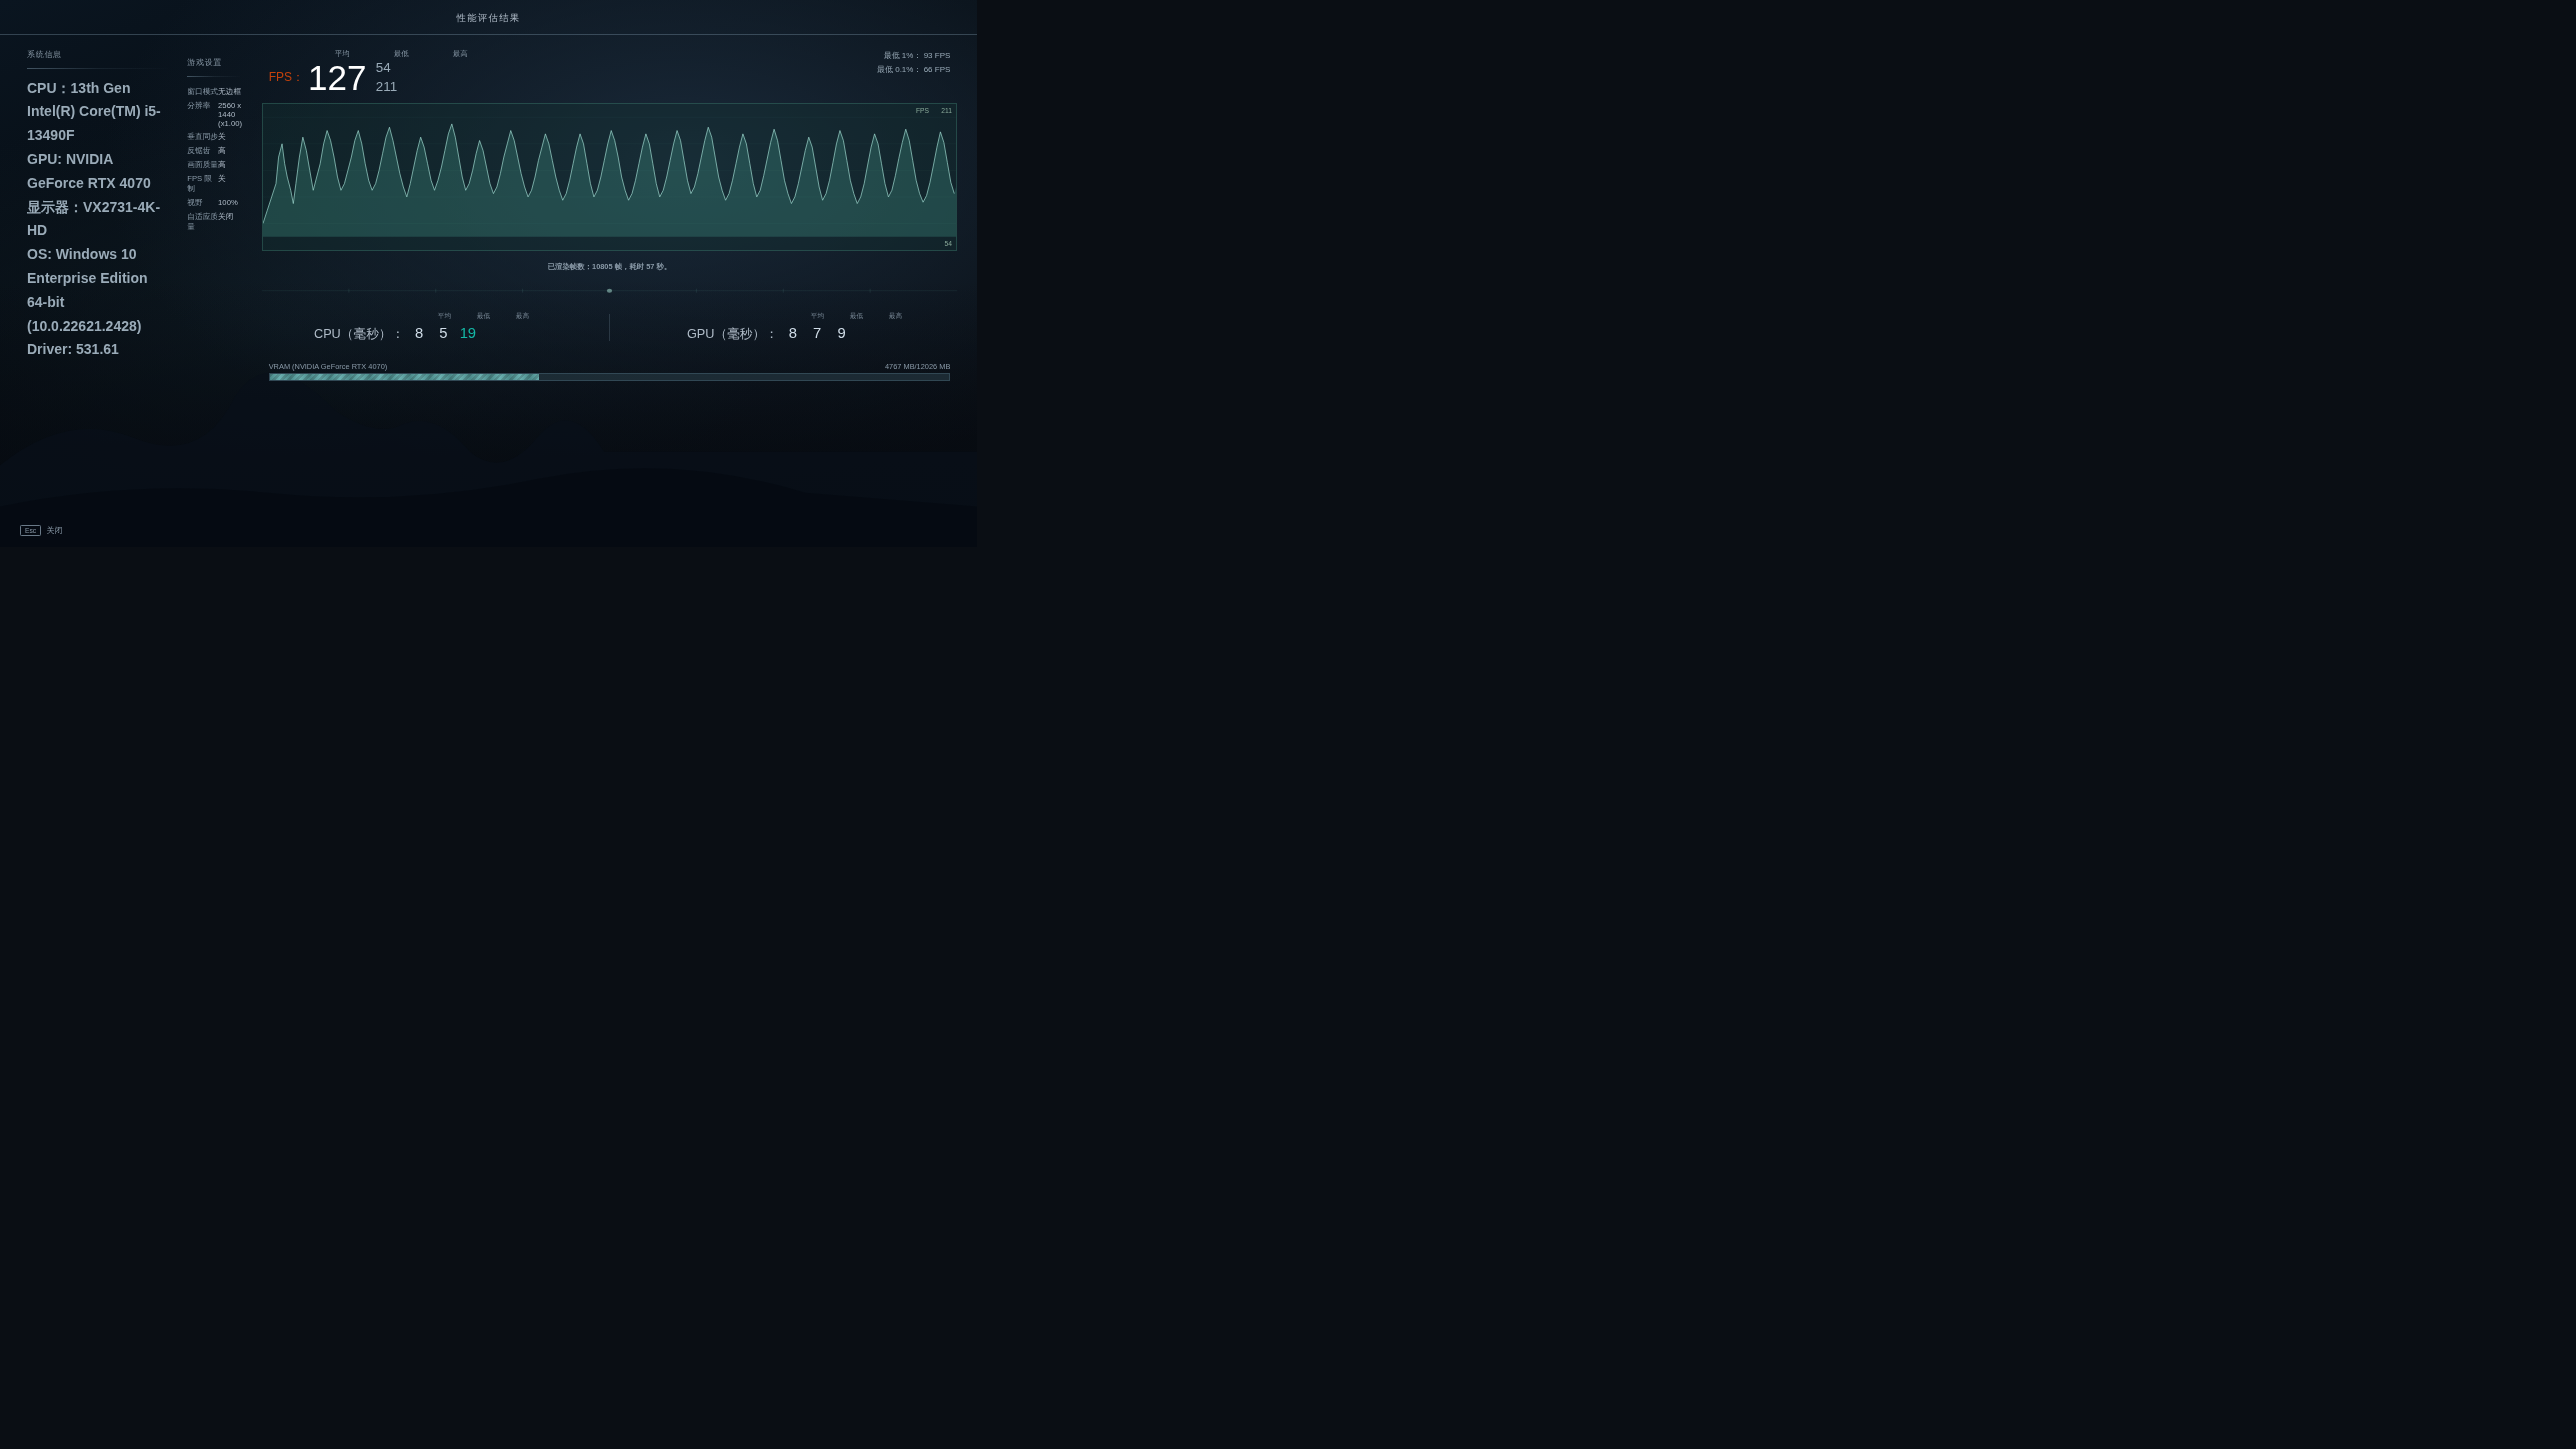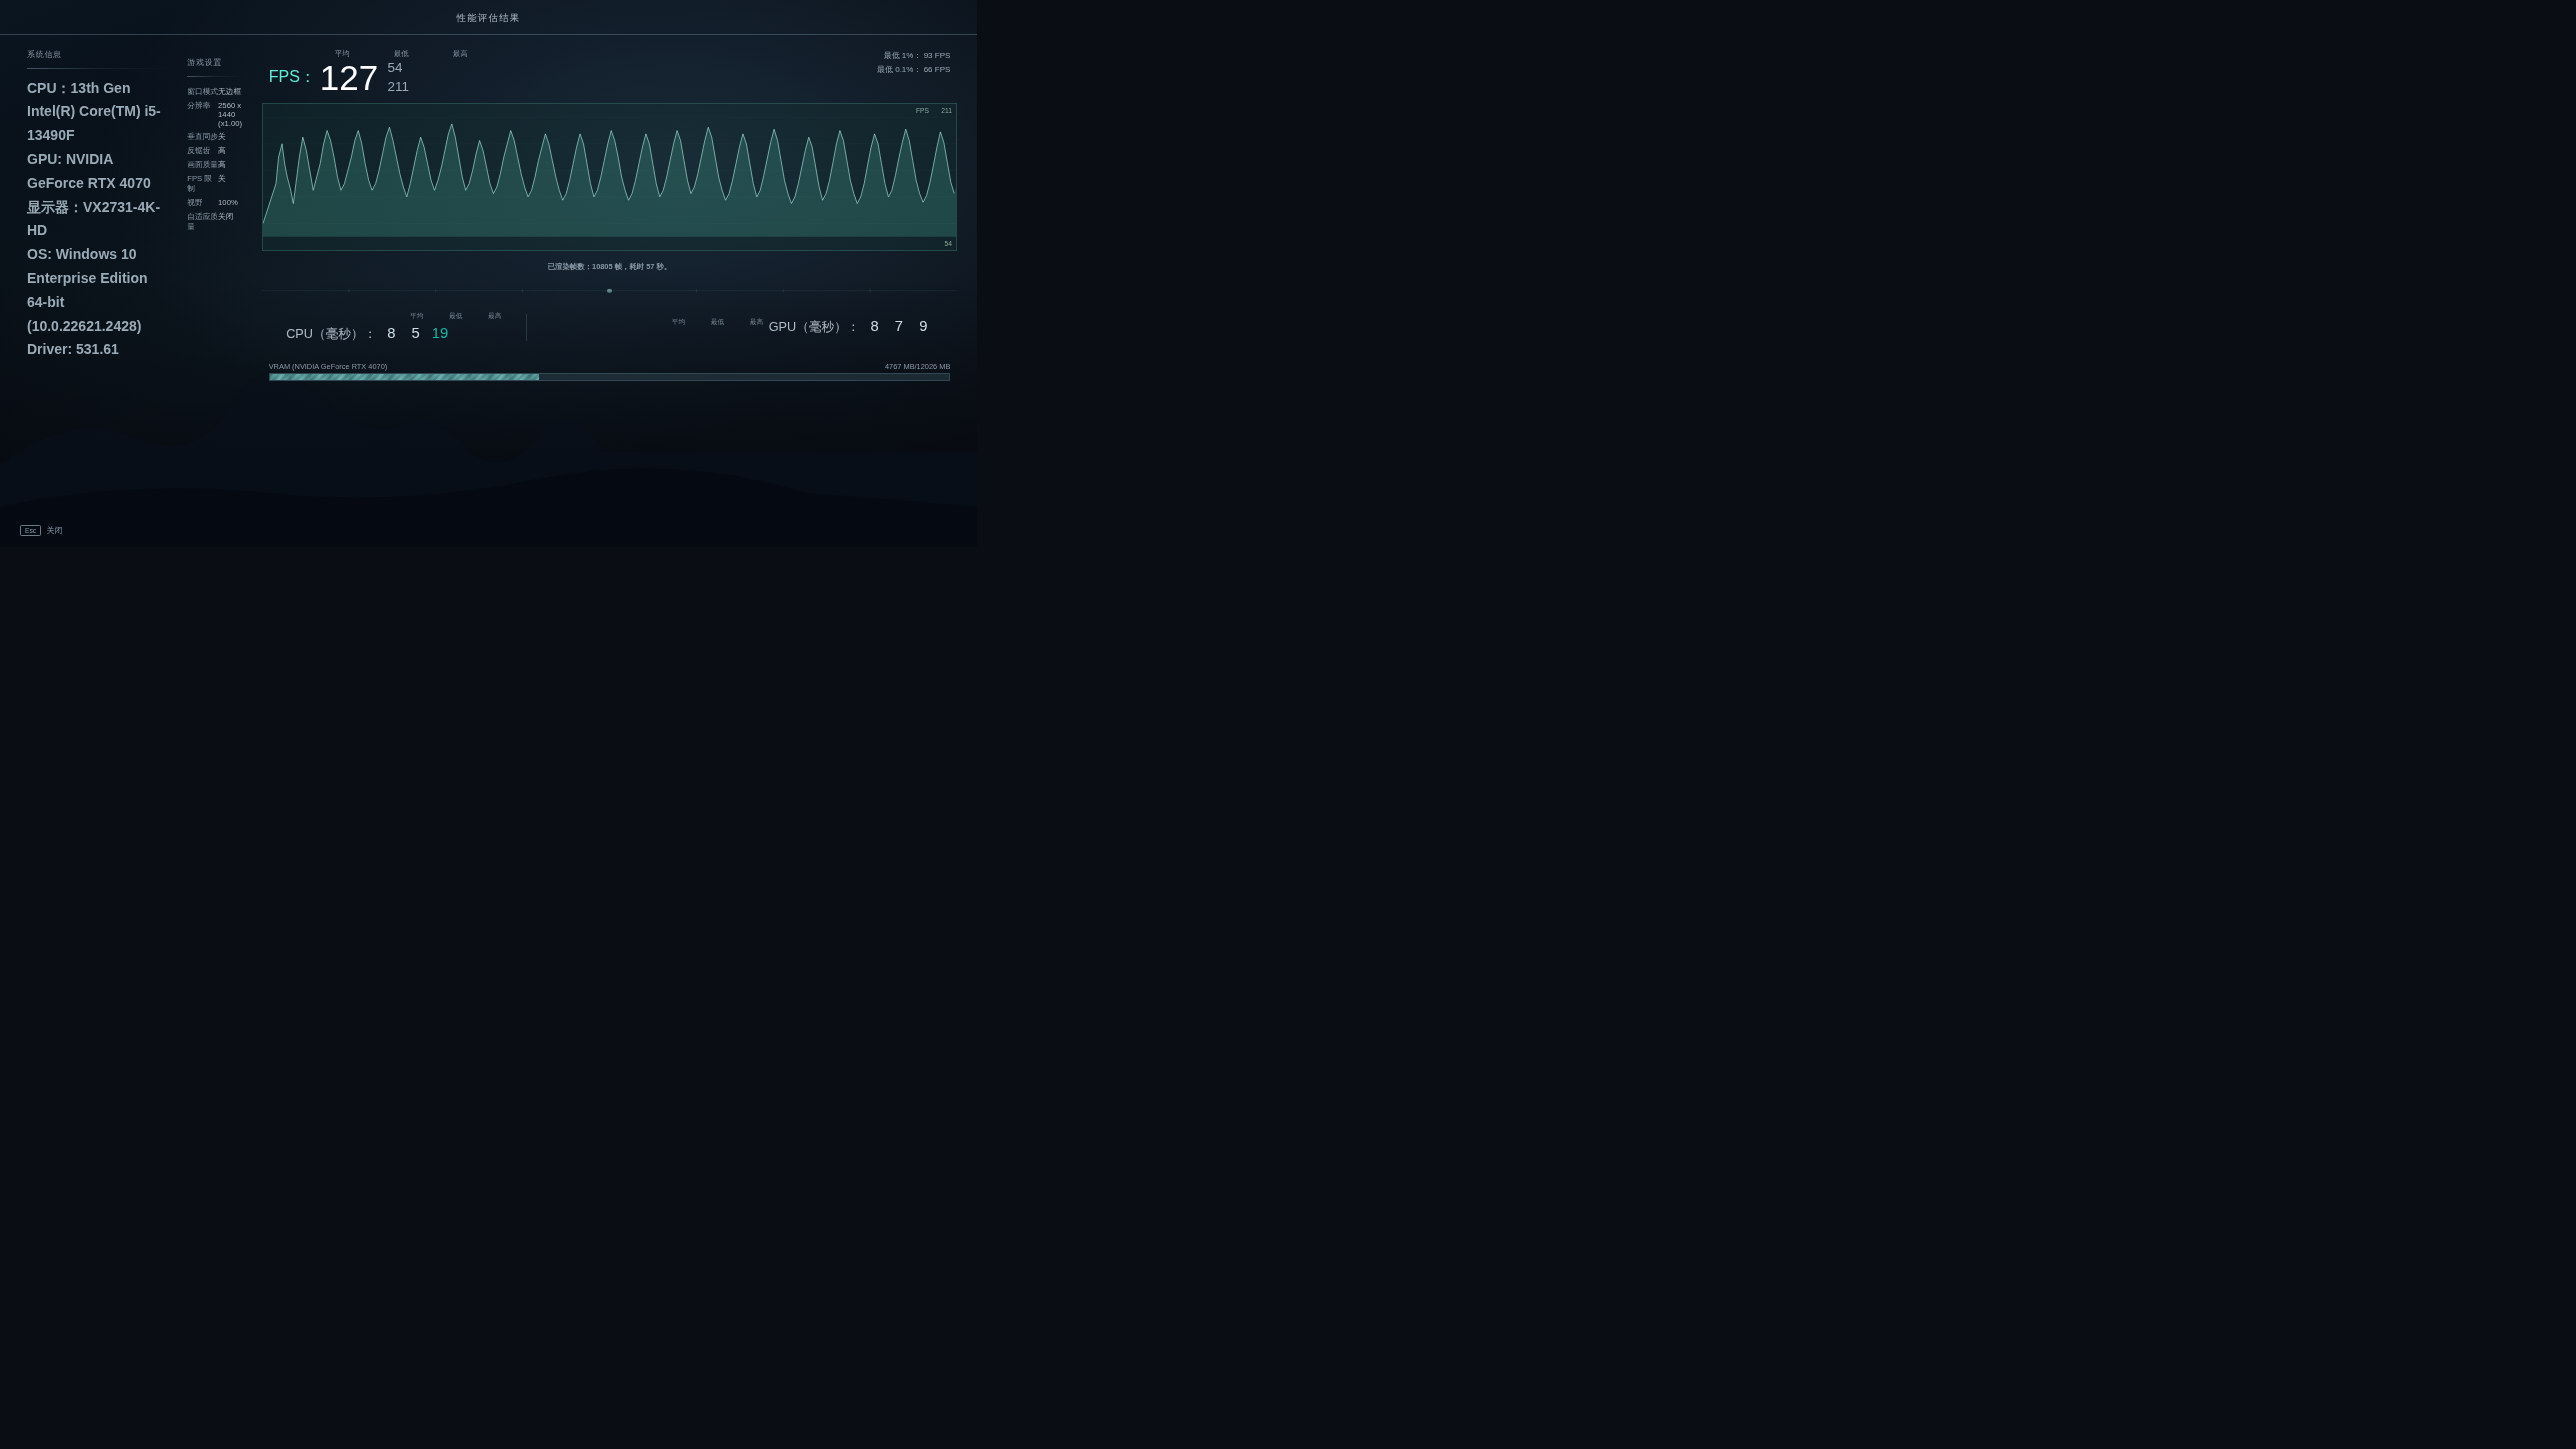--- a/index.html
+++ b/index.html
@@ -140,22 +140,22 @@
       min-width: 27px;
     }
 
     .fps-display {
       display: flex;
       align-items: center;
       gap: 4px;
     }
 
     .fps-text-label {
-      font-size: 16px;
-      color: #5eead4;
+      font-size: 12px;
+      color: #c2410c;
     }
 
     .fps-avg {
       font-size: 35px;
       font-weight: 300;
       color: #ffffff;
       line-height: 1;
     }
 
     .fps-min-max {
@@ -532,21 +532,21 @@
               <span style="font-size:14.8px; color:#d0dde8; min-width:19px; text-align:center;">8</span>
               <span style="font-size:14.8px; color:#d0dde8; min-width:19px; text-align:center;">5</span>
               <span style="font-size:14.8px; color:#14b8a6; min-width:19px; text-align:center;">19</span>
             </div>
           </div>
         </div>
 
         <div class="perf-divider"></div>
 
         <div>
-          <div style="display:flex; flex-direction:row; gap:2.7px;">
+          <div style="display:flex; flex-direction:column; gap:2.7px;">
             <div style="display:flex; justify-content:flex-end; gap:20px; margin-left:121px; margin-bottom:1.3px;">
               <span style="font-size:6.7px; color:#7a8a98; text-align:center; min-width:19px;">平均</span>
               <span style="font-size:6.7px; color:#7a8a98; text-align:center; min-width:19px;">最低</span>
               <span style="font-size:6.7px; color:#7a8a98; text-align:center; min-width:19px;">最高</span>
             </div>
             <div style="display:flex; align-items:baseline; gap:5.4px;">
               <span style="font-size:12.7px; color:#b0bcc8;">GPU（毫秒）：</span>
               <span style="font-size:14.8px; color:#d0dde8; min-width:19px; text-align:center;">8</span>
               <span style="font-size:14.8px; color:#d0dde8; min-width:19px; text-align:center;">7</span>
               <span style="font-size:14.8px; color:#d0dde8; min-width:19px; text-align:center;">9</span>

